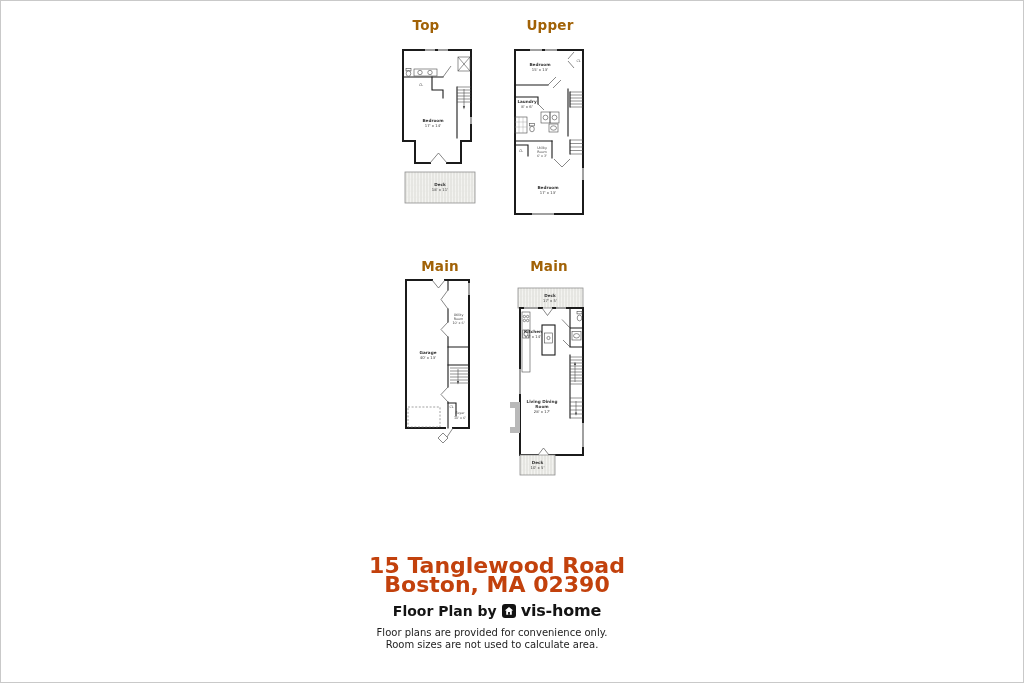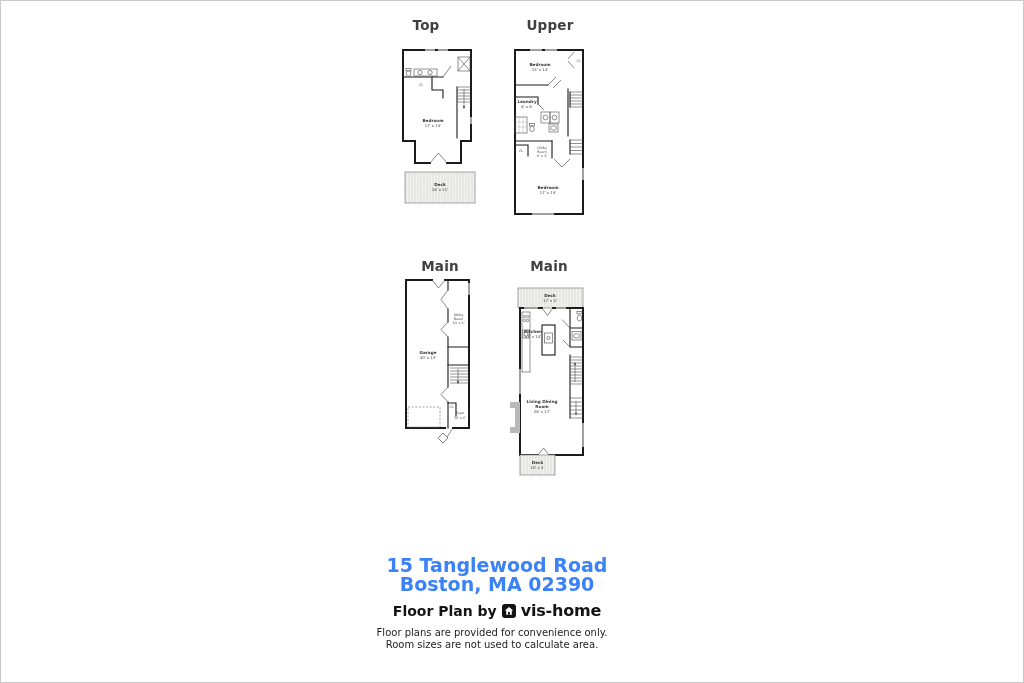--- a/index.html
+++ b/index.html
@@ -1,34 +1,34 @@
 <!DOCTYPE html>
 <html><head>
 <meta charset="utf-8">
 <style>
   html,body{margin:0;padding:0;background:#fff;}
   .canvas{position:relative;width:1024px;height:683px;background:#ffffff;
     outline:1px solid #c9c9c9;outline-offset:-1px;overflow:hidden;
     font-family:"DejaVu Sans",sans-serif;color:#1b1b1b;}
   .floor-label{position:absolute;width:60px;text-align:center;font-size:13.5px;
-    font-weight:600;letter-spacing:.2px;color:#404040;}
+    font-weight:600;letter-spacing:.2px;color:#a16207;}
   .plan{position:absolute;}
   svg text{font-family:"DejaVu Sans",sans-serif;}
   .rl{font-size:4.2px;font-weight:600;fill:#333;text-anchor:middle;}
   .rd{font-size:3.8px;fill:#3a3a3a;text-anchor:middle;}
   .cl{font-size:3.3px;fill:#444;text-anchor:middle;}
   .w{stroke:#1b1b1b;stroke-width:2;fill:none;stroke-linecap:square;}
   .m{stroke:#1b1b1b;stroke-width:1.1;fill:none;stroke-linecap:square;}
   .f{stroke:#4a4a4a;stroke-width:.6;fill:none;}
   .dr{stroke:#555;stroke-width:.7;fill:none;}
   .win{stroke:#a0a0a0;stroke-width:2;fill:none;}
   .hr{stroke:#8f8f8f;stroke-width:.8;fill:url(#vhatch);}
   .dash{stroke:#7a7a7a;stroke-width:.7;fill:none;stroke-dasharray:2 1.6;}
   .addr{position:absolute;left:297px;top:556px;width:400px;text-align:center;
-    font-size:19px;line-height:19px;font-weight:700;color:#3b82f6;}
+    font-size:22px;line-height:19px;font-weight:700;color:#c2410c;}
   .credit{position:absolute;left:297px;top:601px;width:400px;display:flex;
     align-items:center;justify-content:center;gap:5px;text-align:center;}
   .credit-text{font-size:14px;font-weight:600;color:#141414;}
   .brand-badge{width:14px;height:14px;background:#131313;border-radius:3px;
     display:flex;align-items:center;justify-content:center;flex:0 0 auto;}
   .brand-name{font-size:16px;font-weight:700;color:#131313;letter-spacing:-.2px;}
   .disclaimer{position:absolute;left:292px;top:627px;width:400px;text-align:center;
     font-size:10px;line-height:11.6px;color:#1d1d1d;}
 </style>
 </head>

